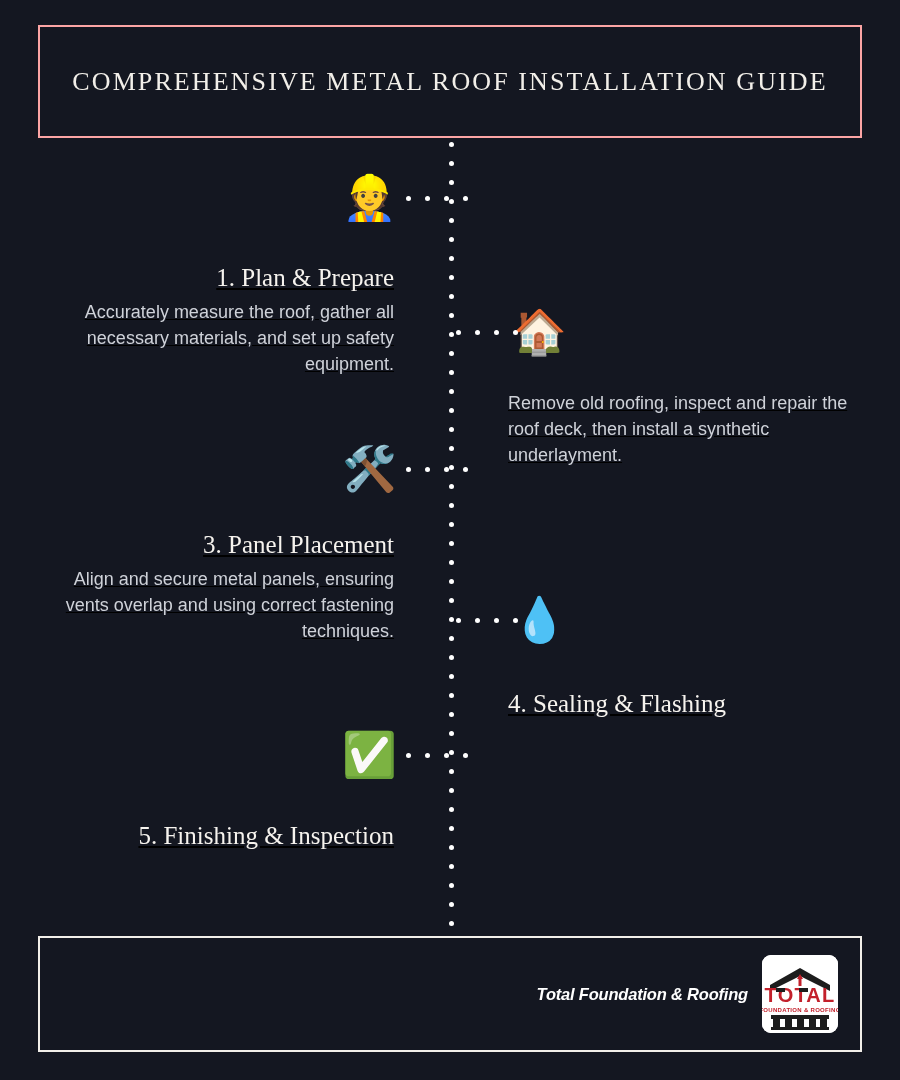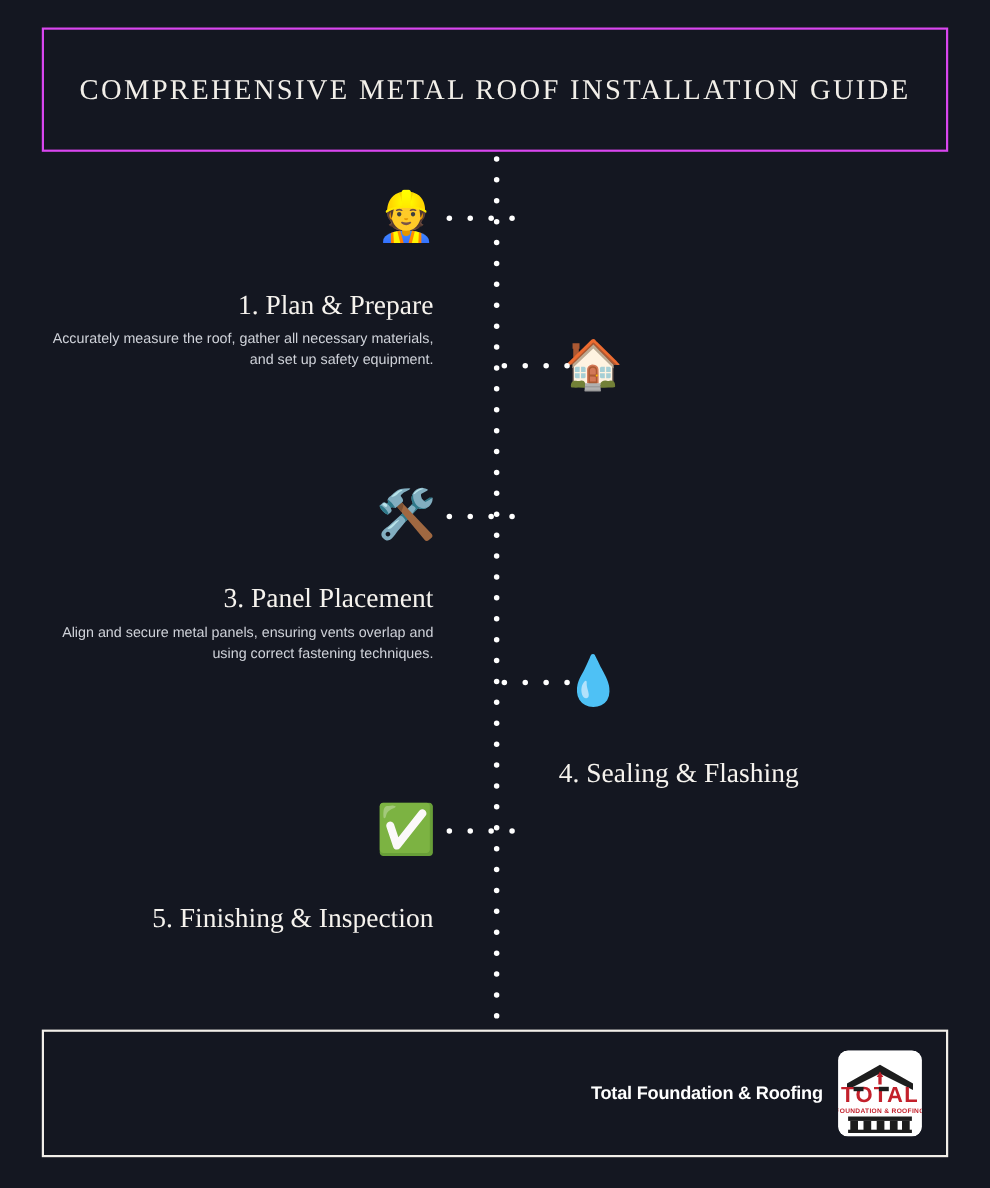--- a/index.html
+++ b/index.html
@@ -22,21 +22,21 @@
     height: 1080px;
   }
 
   
   .header-box {
     position: absolute;
     left: 38px;
     top: 25px;
     width: 824px;
     height: 113px;
-    border: 2px solid #d946ef;
+    border: 2px solid #fca5a5;
     box-sizing: border-box;
     display: flex;
     align-items: center;
     justify-content: center;
   }
   .header-title {
     font-family: "Liberation Serif", "DejaVu Serif", serif;
     font-size: 26px;
     letter-spacing: 2.1px;
     color: #f2efe9;
@@ -82,35 +82,36 @@
     font-family: "DejaVu Sans", sans-serif;
     width: 56px;
     height: 56px;
     display: flex;
     align-items: center;
     justify-content: center;
   }
   .step-text {
     position: absolute;
     width: 356px;
+    text-decoration: underline;
   }
   .step-text.left  { text-align: right; }
   .step-text.right { text-align: left;  }
 
   .step-title {
     font-family: "Liberation Serif", "DejaVu Serif", serif;
     font-size: 25px;
     color: #f6f3ee;
     line-height: 1.25;
     margin: 0 0 6px 0;
     font-weight: 400;
   }
   .step-desc {
     font-family: "Liberation Sans", sans-serif;
-    font-size: 13px;
+    font-size: 18px;
     color: #cfd2d9;
     line-height: 1.45;
     margin: 0;
   }
 
   
   .footer-box {
     position: absolute;
     left: 38px;
     top: 936px;
@@ -122,20 +123,21 @@
   .footer-inner {
     position: absolute;
     right: 22px;
     top: 0;
     height: 100%;
     display: flex;
     align-items: center;
     gap: 14px;
   }
   .footer-text {
+    font-style: italic;
   }
   .footer-company {
     font-family: "Liberation Sans", sans-serif;
     font-size: 16.5px;
     font-weight: bold;
     color: #ffffff;
     letter-spacing: -0.2px;
     line-height: 1.5;
   }
   .footer-url {
@@ -226,20 +228,21 @@
         <div class="step-desc">Accurately measure the roof, gather all necessary materials, and set up safety equipment.</div>
       </div>
       <div class="step-emoji" style="top: 304px; left: 512px;">🏠</div>
       <div class="connector" style="top: 330px; left: 456px; width: 48px;">
         <span class="cdot" style="left: 0px;"></span>
         <span class="cdot" style="left: 19px;"></span>
         <span class="cdot" style="left: 38px;"></span>
         <span class="cdot" style="left: 57px;"></span>
       </div>
       <div class="step-text right" style="top: 390px; left: 508px;">
+        <div class="step-desc">Remove old roofing, inspect and repair the roof deck, then install a synthetic underlayment.</div>
       </div>
       <div class="step-emoji" style="top: 441px; left: 342px;">🛠️</div>
       <div class="connector" style="top: 467px; left: 406px; width: 48px;">
         <span class="cdot" style="left: 0px;"></span>
         <span class="cdot" style="left: 19px;"></span>
         <span class="cdot" style="left: 38px;"></span>
         <span class="cdot" style="left: 57px;"></span>
       </div>
       <div class="step-text left" style="top: 529px; left: 38px;">
         <div class="step-title">3. Panel Placement</div>

